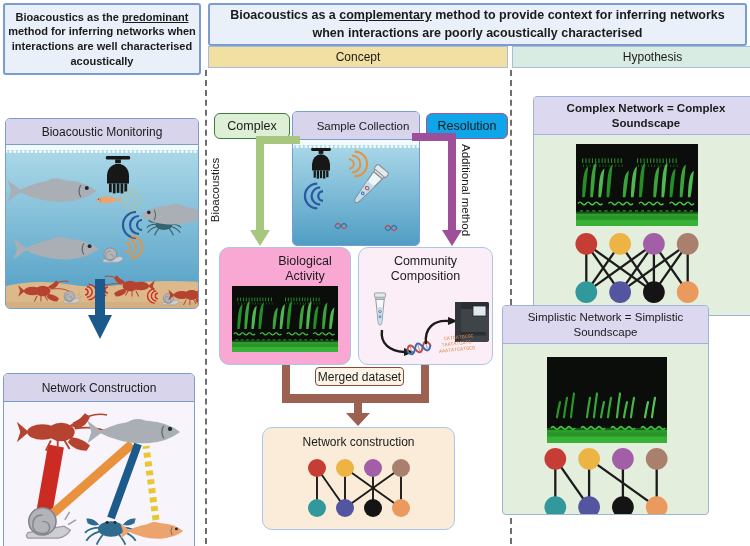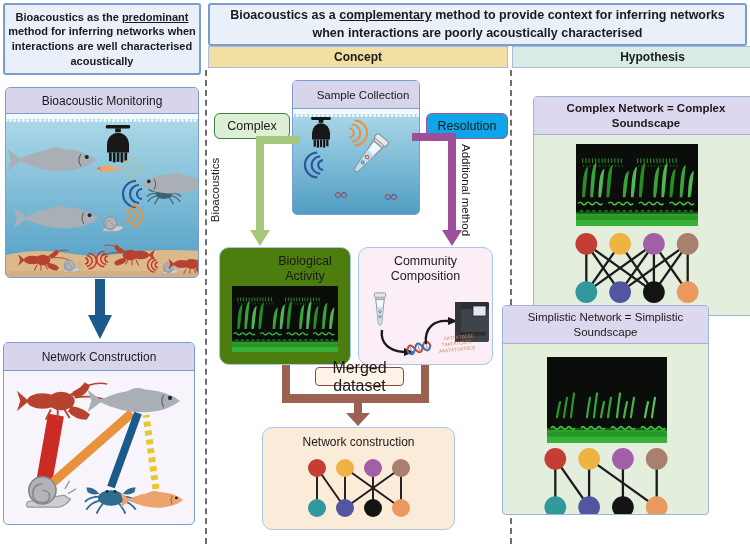--- a/index.html
+++ b/index.html
@@ -1,23 +1,23 @@
 <!DOCTYPE html>
 <html><head>
 <meta charset="utf-8">
 <style>
   html,body{margin:0;padding:0;background:#fff;}
   #fig{position:relative;width:750px;height:546px;background:#ffffff;
        font-family:"Liberation Sans",sans-serif;color:#1a1a1a;overflow:hidden;}
   .abs{position:absolute;}
   .ctr{display:flex;align-items:center;justify-content:center;text-align:center;}
   .bluebox{background:#e9f0fa;border:2px solid #7b9cd0;border-radius:3px;box-sizing:border-box;}
-  .panel{border:1.8px solid #7b9cd0;border-radius:5px;box-sizing:border-box;overflow:hidden;background:#fff;}
+  .panel{border:1.8px solid #7b9cd0;border-radius:5px;box-sizing:border-box;overflow:hidden;background:#fff;margin-top:31px;}
   .lav{background:#d8d4ec;border-bottom:1.8px solid #7b9cd0;font-size:12px;}
-  .bar{box-sizing:border-box;border:1.4px solid #a9bcd9;font-weight:bold;font-size:12px;}
+  .bar{box-sizing:border-box;border:1.4px solid #a9bcd9;font-weight:normal;font-size:12px;}
   .concept-bar{background:#f2dfa2;}
   .hypo-bar{background:#d8ece4;}
   .dash{border-left:2px dashed #6f6f6f;width:0;}
   .roundbox{border:1.7px solid #a9c6e8;border-radius:10px;box-sizing:border-box;}
   .tag{box-sizing:border-box;border-radius:6px;font-size:12.5px;}
   .tag-green{background:#ddefd5;border:1.7px solid #3e7d3c;}
   .tag-pink{background:#0ea5e9;border:1.7px solid #b05290;}
   .rot{white-space:nowrap;font-size:11.5px;text-align:center;}
   .boxtitle{font-size:12.5px;line-height:1.18;text-align:center;}
   .unit{border:1.6px solid #9db3d8;border-radius:4px;box-sizing:border-box;overflow:hidden;background:#e4eedd;}
@@ -212,21 +212,21 @@
 
   <svg class="abs" style="left:402px;top:129px;" width="62" height="121" viewBox="0 0 62 121">
     <rect x="10" y="4" width="44" height="8" fill="#9d4f99"></rect>
     <rect x="46" y="4" width="8" height="99" fill="#9d4f99"></rect>
     <polygon points="40,101 60,101 50,117" fill="#9d4f99"></polygon>
   </svg>
   <div class="abs rot" style="left:414px;top:182px;width:100px;height:16px;transform:rotate(90deg);">
     <span>Additional method</span>
   </div>
 
-  <div class="abs roundbox" style="left:219px;top:247px;width:132px;height:118px;background:#4d7c0f;padding-left:40px;">
+  <div class="abs roundbox" style="left:219px;top:247px;width:132px;height:118px;background:#f9a8d4;padding-left:40px;">
     <div class="boxtitle" style="max-width:78px;margin:6px auto 0;">
       <span>Biological Activity</span>
     </div>
     <svg class="abs" style="left:12px;top:38px;" width="106" height="66" viewBox="0 0 120 80" preserveAspectRatio="none">
         <rect x="0" y="0" width="120" height="80" fill="#0a0d0a"></rect>
         <path d="M6,52 C 6.5,35.5 7.5,24.4 12,22 C 10.5,35.5 10,44.5 8.6,52 Z" fill="rgb(40,150,40)" opacity="0.95"></path>
         <path d="M14,52 C 14.5,33.3 15.5,20.72 20,18 C 18.5,33.3 18,43.5 16.6,52 Z" fill="rgb(62,172,62)" opacity="0.95"></path>
         <path d="M22,52 C 22.5,36.599999999999994 23.5,26.24 28,24 C 26.5,36.599999999999994 26,45 24.6,52 Z" fill="rgb(84,194,84)" opacity="0.95"></path>
         <path d="M30,52 C 30.5,34.4 31.5,22.56 36,20 C 34.5,34.4 34,44 32.6,52 Z" fill="rgb(40,150,40)" opacity="0.95"></path>
         <path d="M46,52 C 46.5,37.7 47.5,28.08 52,26 C 50.5,37.7 50,45.5 48.6,52 Z" fill="rgb(62,172,62)" opacity="0.95"></path>
@@ -348,21 +348,21 @@
     </svg>
   </div>
 
   <svg class="abs" style="left:278px;top:365px;" width="160" height="62" viewBox="0 0 160 62">
     <rect x="4" y="0" width="8" height="38" fill="#9c6150"></rect>
     <rect x="143" y="0" width="8" height="38" fill="#9c6150"></rect>
     <rect x="4" y="29" width="147" height="9" fill="#9c6150"></rect>
     <rect x="76" y="38" width="8" height="11" fill="#9c6150"></rect>
     <polygon points="68,48 92,48 80,61" fill="#9c6150"></polygon>
   </svg>
-  <div class="abs ctr" style="left:315px;top:367px;width:89px;height:19px;background:#fdf4e7;border:1.6px solid #8a4a3b;border-radius:4px;box-sizing:border-box;font-size:16px;">
+  <div class="abs ctr" style="left:315px;top:367px;width:89px;height:19px;background:#fdf4e7;border:1.6px solid #8a4a3b;border-radius:4px;box-sizing:border-box;font-size:12px;">
     <span>Merged dataset</span>
   </div>
 
   <div class="abs roundbox" style="left:262px;top:427px;width:193px;height:103px;background:#faecd8;">
     <div class="boxtitle" style="margin-top:7px;font-size:12px;">
       <span>Network construction</span>
     </div>
     <svg class="abs" style="left:44px;top:31px;" width="104" height="58" viewBox="0 0 104 58">
         <line x1="10" y1="9" x2="10" y2="49" stroke="#1b1b1b" stroke-width="1.9"></line>
         <line x1="10" y1="9" x2="38" y2="49" stroke="#1b1b1b" stroke-width="1.9"></line>

